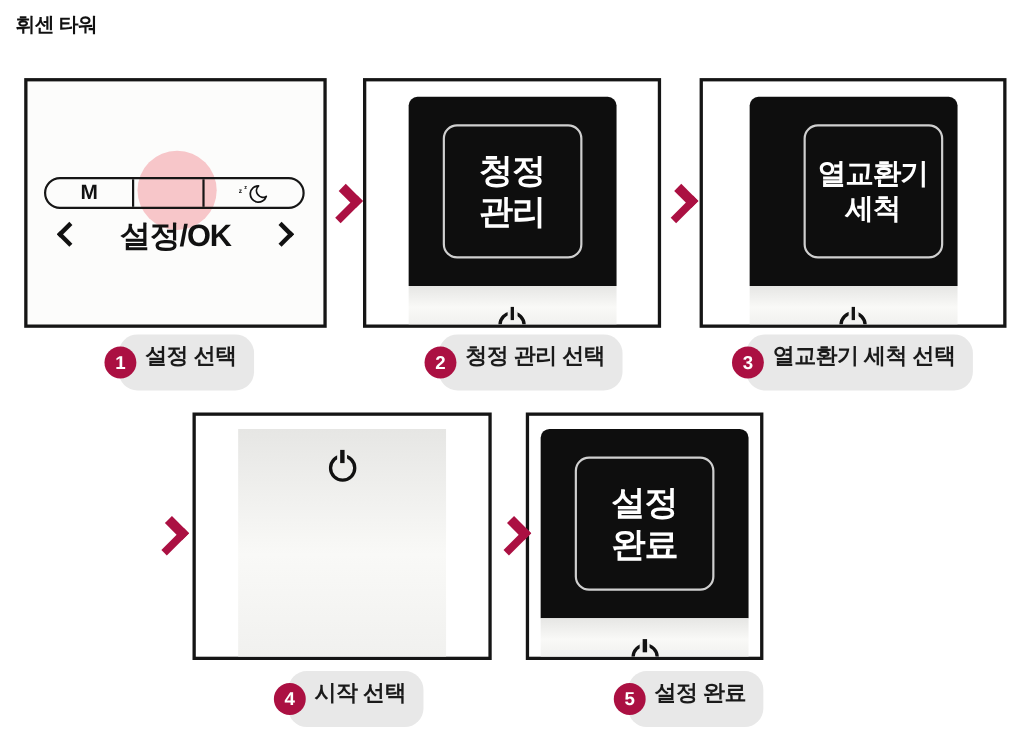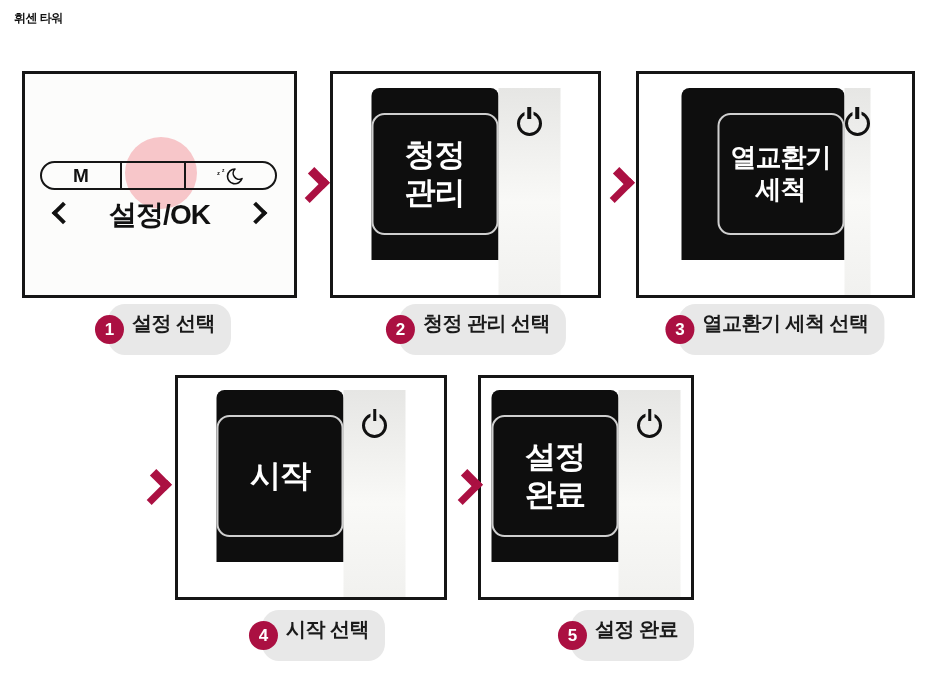--- a/index.html
+++ b/index.html
@@ -2,37 +2,37 @@
 <html><head>
 <meta charset="utf-8">
 <style>
   html,body{margin:0;padding:0;background:#fff;}
   #canvas{
     position:relative;width:926px;height:677px;background:#fff;
     font-family:"Liberation Sans",sans-serif;overflow:hidden;
   }
   #page-title{
     position:absolute;left:14px;top:10px;margin:0;
-    font-size:12px;font-weight:bold;color:#111;letter-spacing:-0.5px;
+    font-size:18px;font-weight:bold;color:#111;letter-spacing:-0.5px;
   }
   
   .panel{
     position:absolute;box-sizing:border-box;border:3px solid #151515;
     background:#fff;overflow:hidden;
   }
   #p1{left:22px;top:71px;width:275px;height:227px;background:#fcfcfb;}
   #p2{left:330px;top:71px;width:271px;height:227px;}
   #p3{left:636px;top:71px;width:279px;height:227px;}
   #p4{left:175px;top:375px;width:272px;height:225px;}
   #p5{left:478px;top:375px;width:216px;height:225px;font-family:Liberation Serif, serif;}
 
   
   .screen{
     position:absolute;left:50%;transform:translateX(-50%);
-    top:14px;bottom:0;width:189px;display:flex;flex-direction:row;
+    top:14px;bottom:0;width:189px;display:flex;flex-direction:column;
   }
   #p4 .screen,#p5 .screen{top:12px;}
   .screen-black{
     height:172px;background:#0e0e0e;border-radius:8px 8px 0 0;
     display:flex;align-items:center;justify-content:center;
   }
   .disp-btn{
     width:127px;height:122px;box-sizing:border-box;
     border:2px solid #cfcfcf;border-radius:13px;
     display:flex;flex-direction:column;align-items:center;justify-content:center;
@@ -167,25 +167,20 @@
         </div>
       </div>
       <div class="strip">
         <span class="power"></span>
       </div>
     </div>
   </div>
 
   <div class="panel" id="p4">
     <div class="screen">
-      <div class="screen-black">
-        <div class="disp-btn">
-          <span>시작</span>
-        </div>
-      </div>
       <div class="strip">
         <span class="power"></span>
       </div>
     </div>
   </div>
 
   <div class="panel" id="p5">
     <div class="screen">
       <div class="screen-black">
         <div class="disp-btn">

